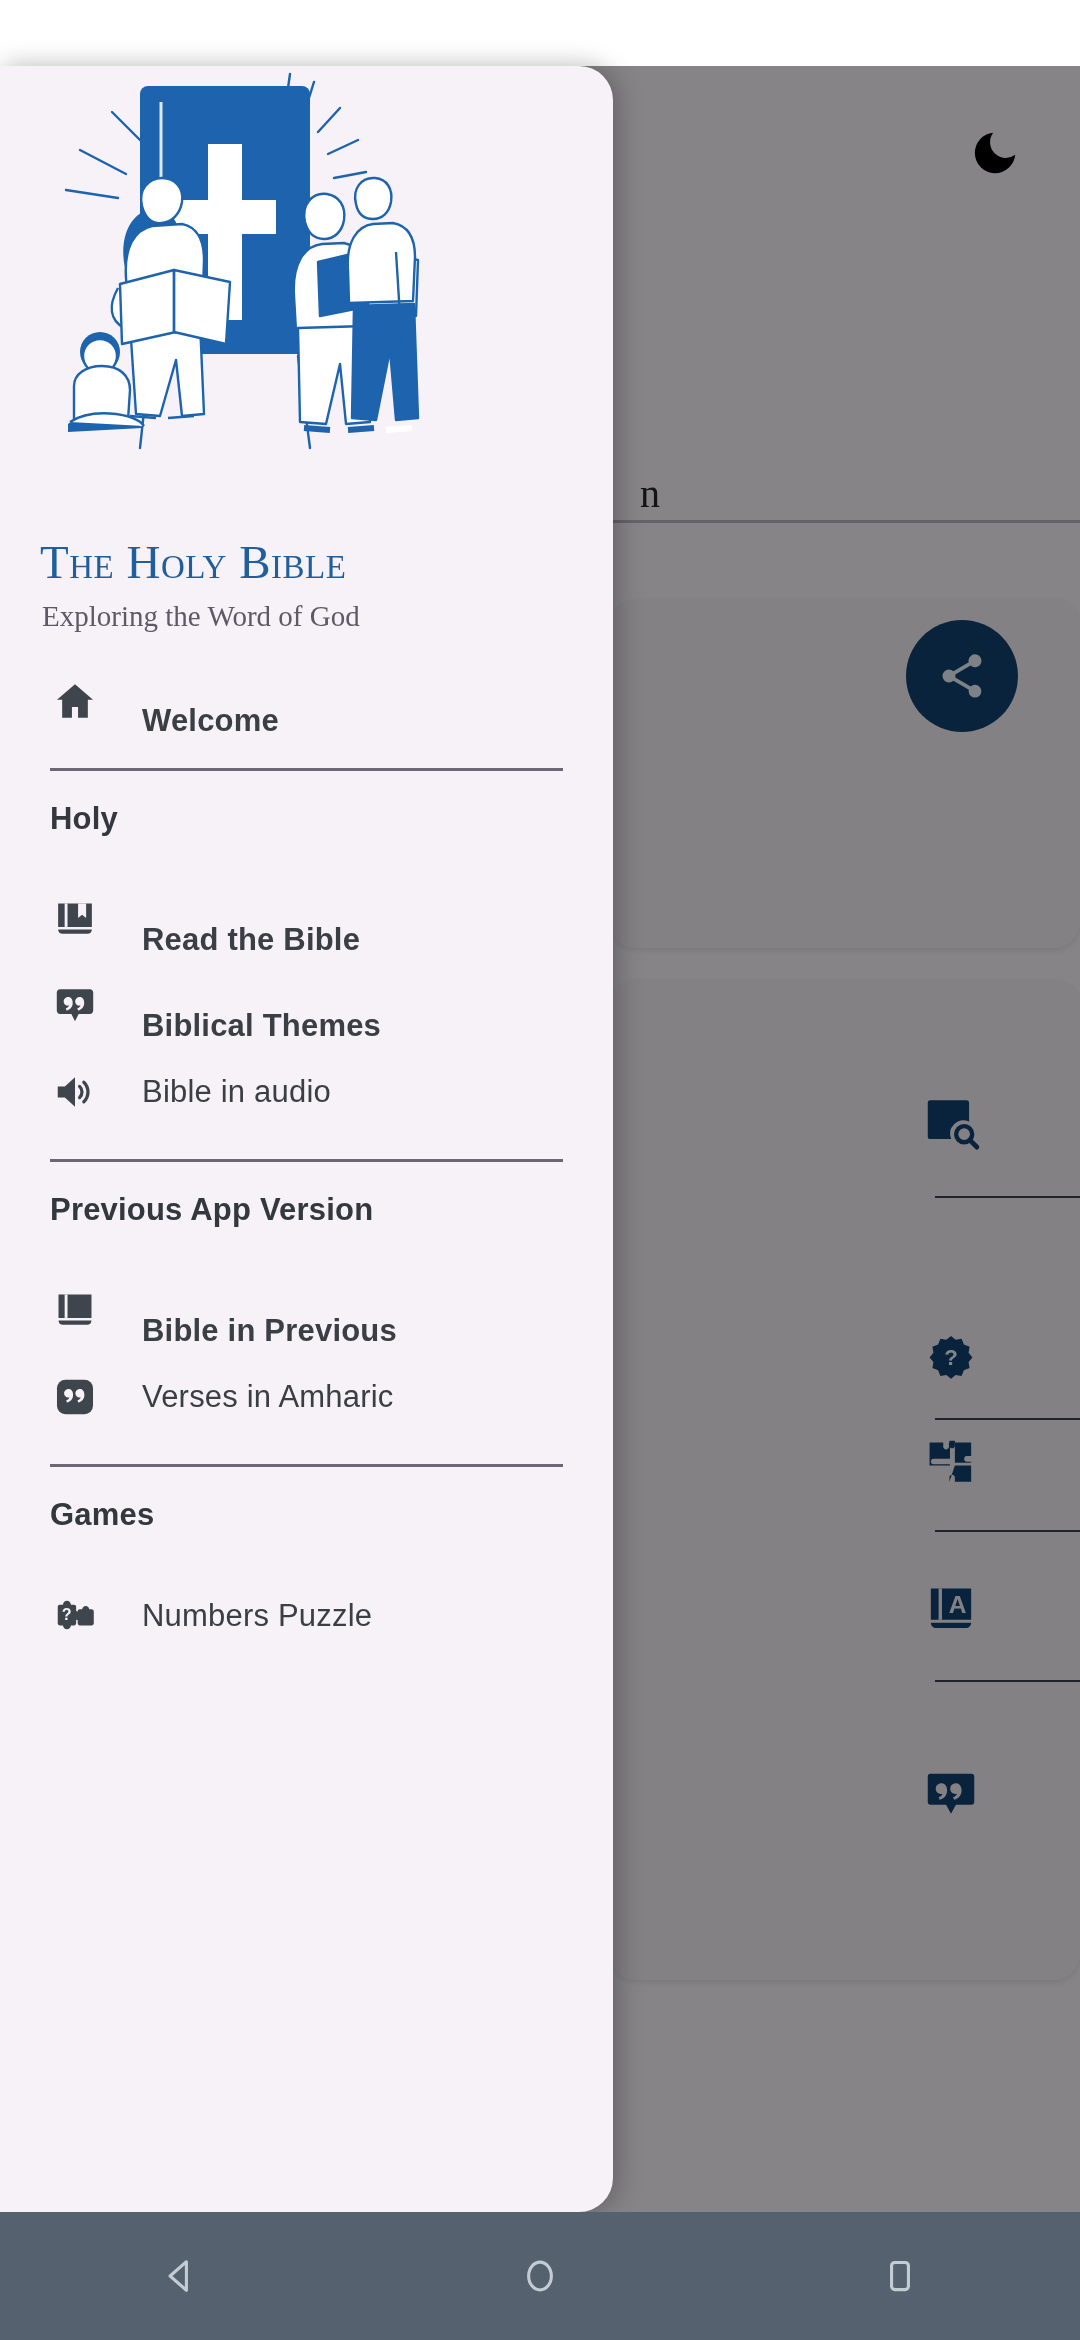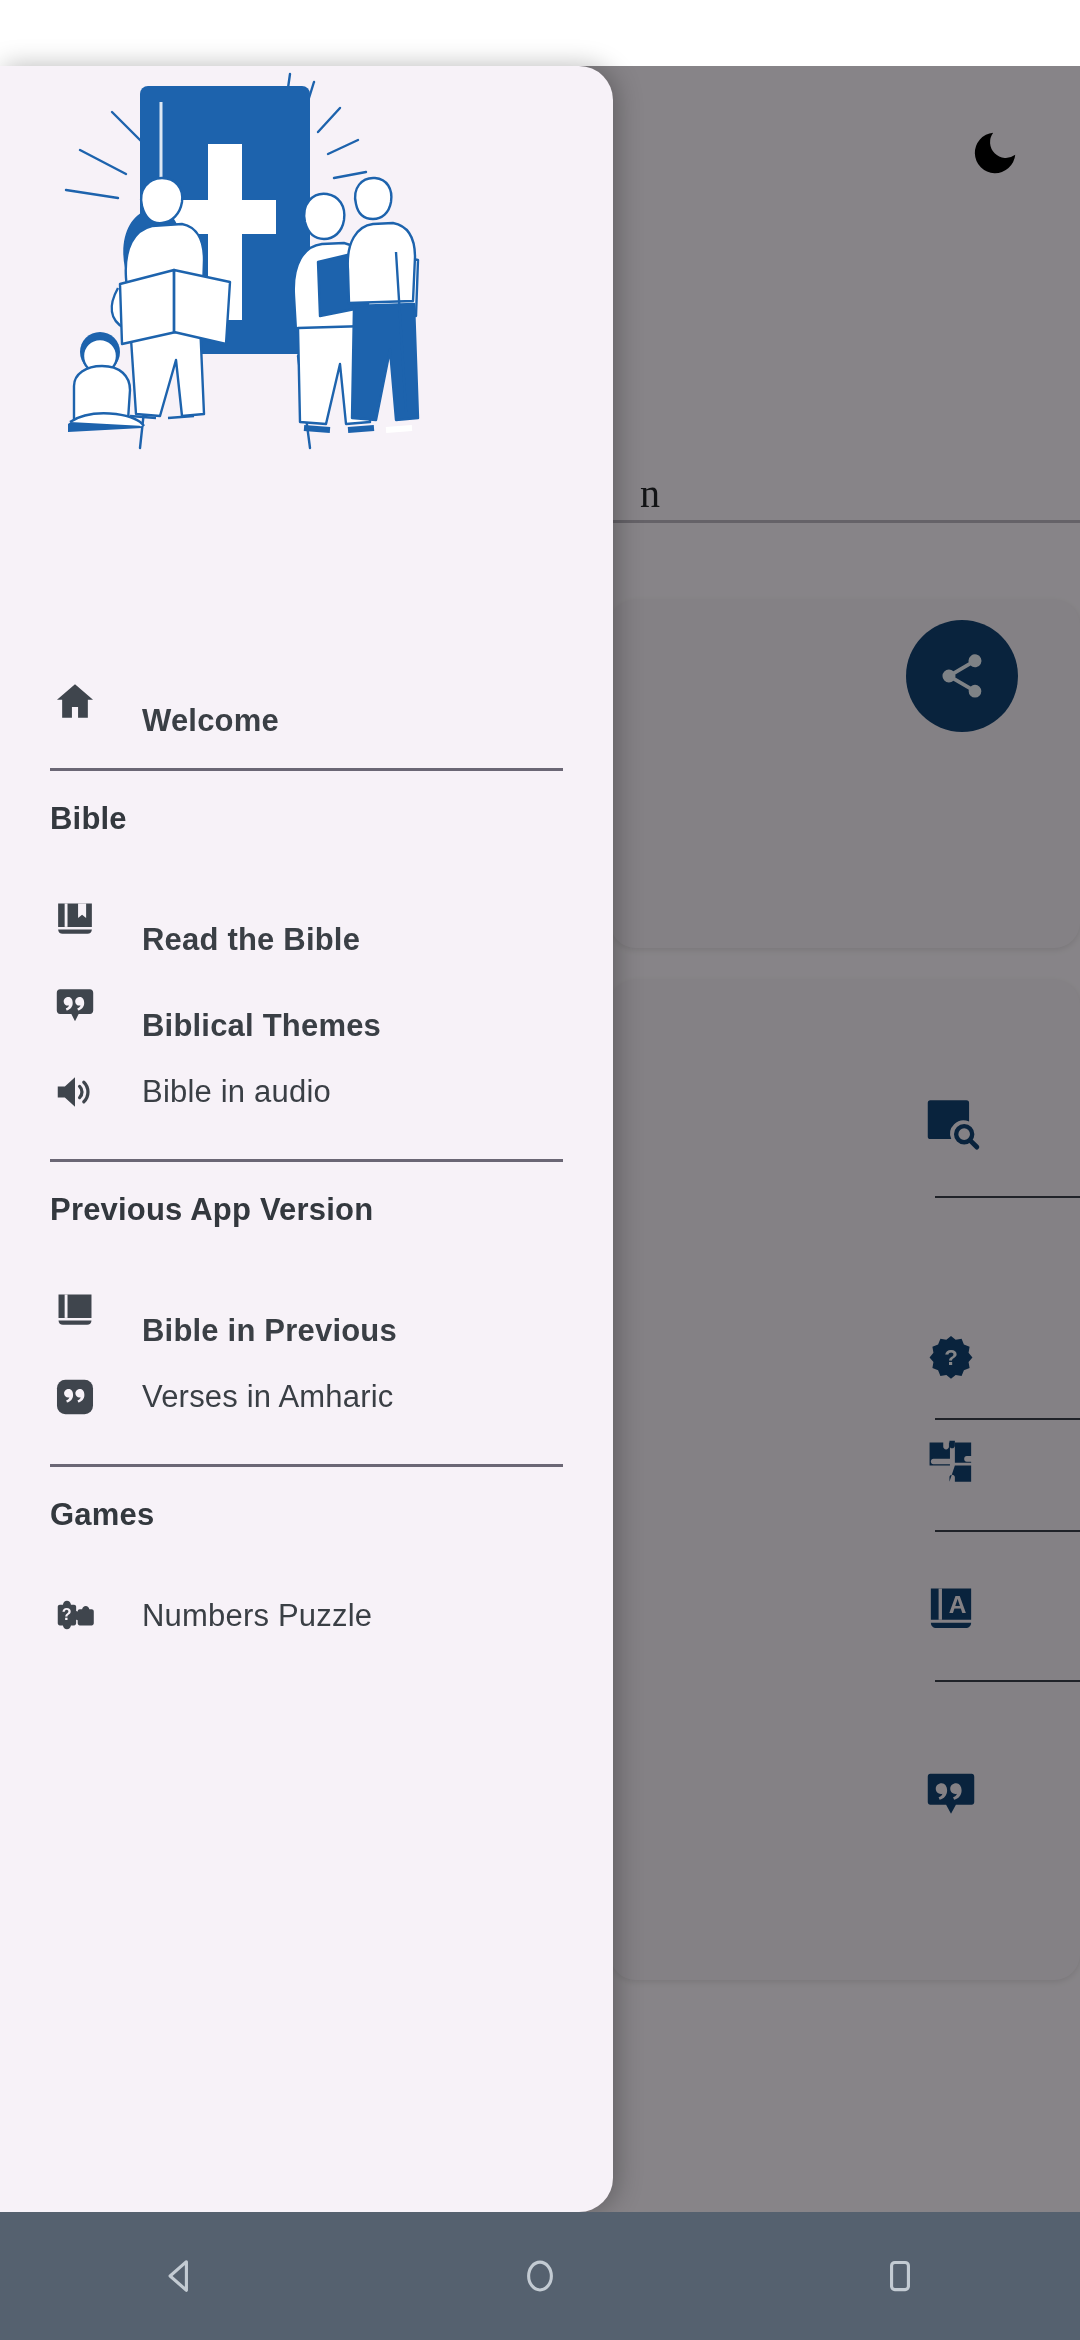--- a/index.html
+++ b/index.html
@@ -207,35 +207,39 @@
       <g fill="#ffffff" stroke="#1d63ad" stroke-width="2.4" stroke-linejoin="round">
         <path d="M334 148 c-4 -16 6 -27 19 -26 c12 1 18 11 16 24 c-2 11 -9 17 -18 17 c-9 0 -15 -5 -17 -15 z"></path>
         <path d="M326 214 c-2 -28 9 -44 25 -46 l20 -1 c16 3 22 17 22 34 l-2 44 l-64 2 z"></path>
         <path d="M332 250 l60 -2 l4 114 l-22 2 l-6 -70 l-14 70 l-24 -2 z" fill="#1d63ad" stroke="#1d63ad"></path>
         <path d="M364 374 l26 -2" stroke-width="6" stroke="#ffffff"></path>
         <path d="M374 196 l10 160" stroke="#1d63ad"></path>
       </g>
     </svg>
   </div>
 
+  <div class="brand">
+    <div class="brand-title">The Holy Bible</div>
+    <div class="brand-sub">Exploring the Word of God</div>
+  </div>
 
   <div class="nav">
 
     <div class="nav-item bold">
       <span class="ico">
         <svg viewBox="0 0 24 24" width="46" height="46" fill="#3f454d">
           <path d="M12 3.2L2.6 11.3h2.7v9.5h5.1v-5.7h3.2v5.7h5.1v-9.5h2.7z"></path>
         </svg>
       </span>
       <span class="lbl">Welcome</span>
     </div>
 
     <div class="divider"></div>
 
-    <div class="section-label">Bible</div>
+    <div class="section-label">Holy</div>
     <div class="gap-m"></div>
 
     <div class="nav-item bold">
       <span class="ico">
         <svg viewBox="0 0 24 24" width="46" height="46" fill="#3f454d">
           <path d="M3.2 3.4h17.6v12.2H3.2z" rx="1"></path>
           <path d="M3.2 16.9h17.6c0 1.3-1 2.3-2.3 2.3H5.5c-1.3 0-2.3-1-2.3-2.3z"></path>
           <path d="M6.6 3.4h1.5v12.2H6.6z" fill="#f7f2f8"></path>
           <path d="M13.6 3.4h4.2v7.6l-2.1-1.8-2.1 1.8z" fill="#f7f2f8"></path>
         </svg>

